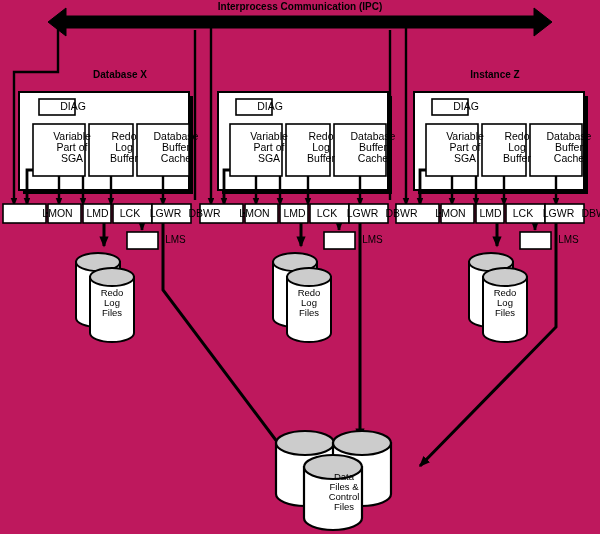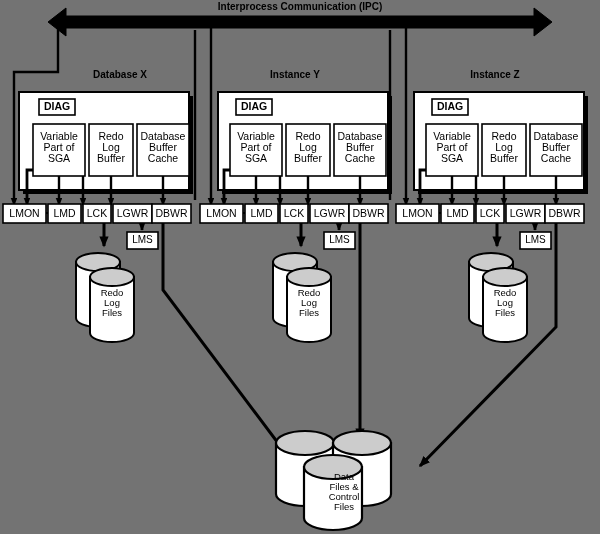--- a/index.html
+++ b/index.html
@@ -8,21 +8,21 @@
     padding: 0;
     background: #ffffff;
   }
   body {
     font-family: "Liberation Sans", sans-serif;
   }
   #diagram-root {
     position: relative;
     width: 600px;
     height: 534px;
-    background: #737373;
+    background: #be185d;
     overflow: hidden;
   }
   #svg-layer {
     position: absolute;
     left: 0;
     top: 0;
     width: 600px;
     height: 534px;
   }
   .txt {
@@ -39,28 +39,31 @@
     font-weight: bold;
     letter-spacing: 0px;
   }
   .instance-title {
     font-size: 10px;
     font-weight: bold;
   }
   .proc-label {
     font-size: 10.5px;
     font-weight: normal;
+    margin-left: 33px;
   }
   .memlabel {
     font-size: 10.5px;
     font-weight: normal;
+    padding-left: 13px;
   }
   .diag-label {
     font-size: 10.5px;
-    font-weight: bold;
+    font-weight: normal;
+    margin-left: 16px;
   }
   .cyl-label {
     font-size: 9.5px;
     font-weight: normal;
   }
 </style>
 </head>
 <body>
 
 <div id="diagram-root">
@@ -223,21 +226,20 @@
       <ellipse cx="362" cy="443" rx="29" ry="12" fill="#cccccc" stroke="#000000" stroke-width="2.2"></ellipse>
 
       <path d="M304,467 L304,518 A29,12 0 0,0 362,518 L362,467 Z" fill="#ffffff" stroke="#000000" stroke-width="2.2"></path>
       <ellipse cx="333" cy="467" rx="29" ry="12" fill="#cccccc" stroke="#000000" stroke-width="2.2"></ellipse>
     </g>
   </svg>
 
   <div class="txt ipc-title" style="left:150px; top:2px; width:300px;">Interprocess Communication (IPC)</div>
 
   <div class="txt instance-title" style="left:55px; top:70px; width:130px;">Database X</div>
-  <div class="txt instance-title" style="left:230px; top:70px; width:130px;">Instance Y</div>
   <div class="txt instance-title" style="left:430px; top:70px; width:130px;">Instance Z</div>
 
   <div class="txt diag-label" style="left:39px; top:101px; width:36px;">DIAG</div>
   <div class="txt memlabel" style="left:33px; top:131px; width:52px;">Variable
 Part of
 SGA</div>
   <div class="txt memlabel" style="left:89px; top:131px; width:44px;">Redo
 Log
 Buffer</div>
   <div class="txt memlabel" style="left:137px; top:131px; width:52px;">Database

